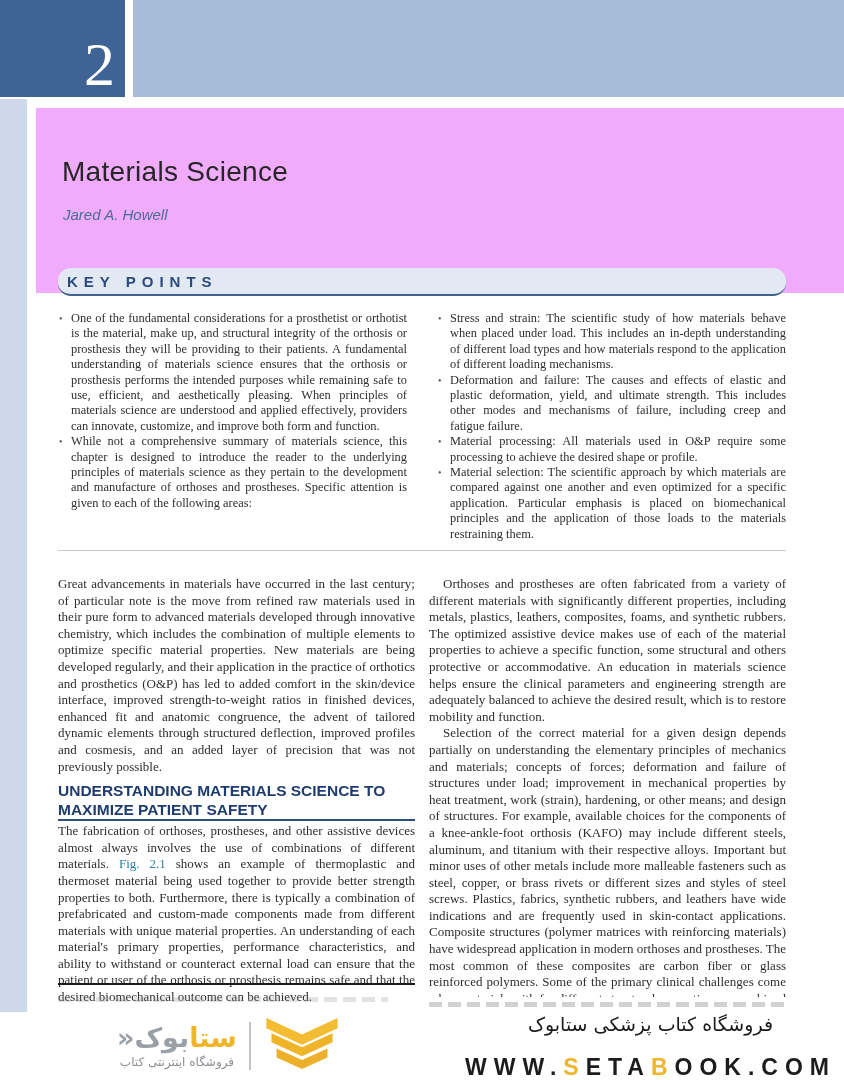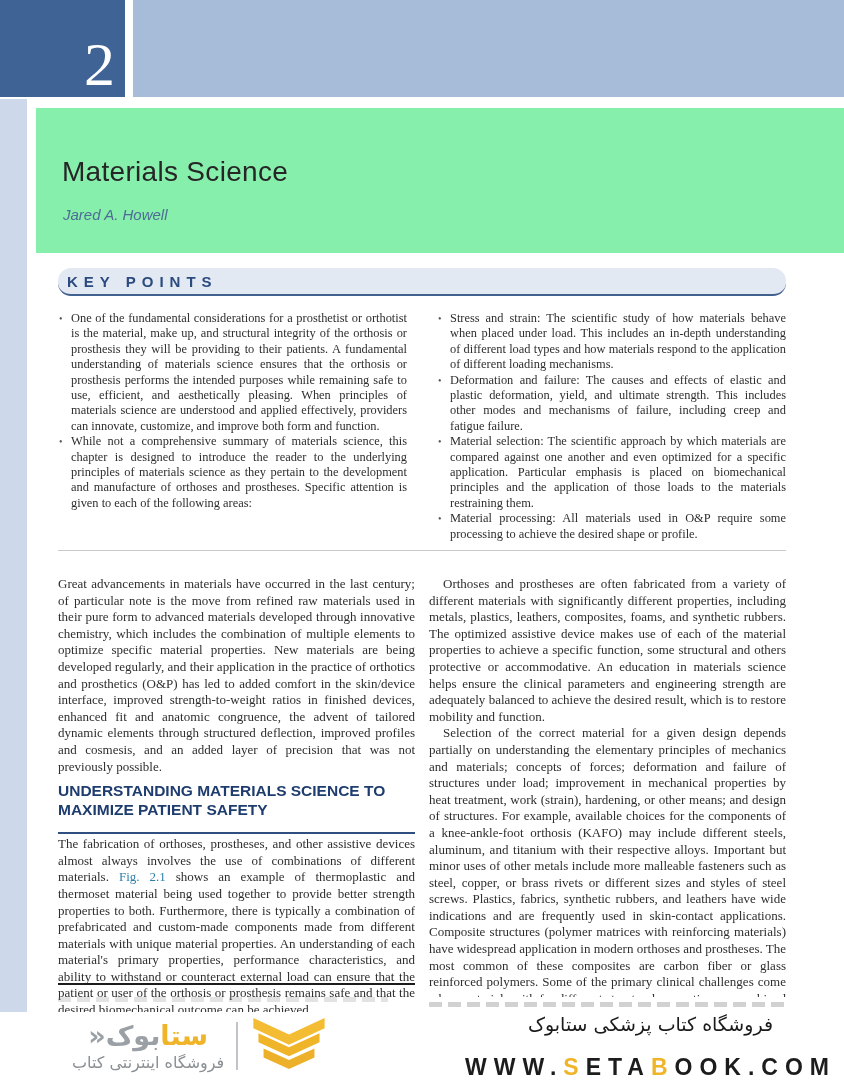--- a/index.html
+++ b/index.html
@@ -10,21 +10,21 @@
   .header { position:absolute; top:0; left:0; width:844px; height:97px; display:flex; }
   .chapter-box { width:125px; height:97px; background:#3e6394; position:relative; }
   .chapter-num { position:absolute; right:10px; bottom:2px; color:#ffffff; font-family:"Liberation Serif", serif; font-size:62px; line-height:1; font-weight:400; }
   .header-gap { width:8px; height:97px; background:#ffffff; }
   .header-band { flex:1; height:97px; background:#a6bcd8; }
 
   
   .left-strip { position:absolute; top:99px; left:0; width:27px; height:913px; background:#cdd9ea; }
 
   
-  .title-panel { position:absolute; top:108px; left:36px; right:0; height:145px; background:#86efac; }
+  .title-panel { position:absolute; top:108px; left:36px; right:0; height:185px; background:#f0abfc; }
   .page-title { position:absolute; left:26px; top:48px; font-family:"Liberation Sans", sans-serif; font-weight:400; font-size:28px; letter-spacing:.3px; color:#262626; }
   .author { position:absolute; left:27px; top:98px; font-family:"Liberation Sans", sans-serif; font-style:italic; font-size:15px; color:#4d6d94; }
 
   
   .key-points { position:absolute; top:268px; left:58px; width:728px; }
   .kp-header { background:#e3e9f3; border-bottom:2px solid #41618e; padding:5px 0 4px 9px;
     font-family:"Liberation Sans", sans-serif; font-weight:bold; font-size:15px; letter-spacing:6px; color:#2b4a7d;border-radius:13px; }
   .kp-columns { display:flex; gap:30px; padding-top:15px; min-height:232px; }
   .kp-col { flex:1; }
   .kp-col ul { list-style:none; }
@@ -35,39 +35,39 @@
   .kp-rule { border-bottom:1px solid #c9c9c9; margin-top:8px; }
 
   
   .body-main { position:absolute; top:576px; left:58px; width:728px; height:436px; overflow:hidden; }
   .col { position:absolute; top:0; width:357px; overflow:hidden; }
   .col.left  { left:0;  height:436px; }
   .col.right { left:371px; height:421px; }
   .para { font-size:13px; line-height:16.6px; text-align:justify; }
   .para.indent { text-indent:14px; }
   .fig-ref { color:#2d7fa8; }
-  .section-heading { margin-top:6px; margin-bottom:2px; padding-bottom:13px; border-bottom:2px solid #2f4f7f;
+  .section-heading { margin-top:6px; margin-bottom:2px; padding-bottom:0; border-bottom:2px solid #2f4f7f;
     font-family:"Liberation Sans", sans-serif; font-weight:bold; font-size:15.5px; line-height:19px; color:#1e3c6e; }
   .footnote-rule { position:absolute; top:407px; left:0; width:357px; height:2px; background:#1b1b1b; }
   .remnant { position:absolute; height:5px; opacity:.4; border-radius:1px;
     background:repeating-linear-gradient(90deg,#8d8d8d 0 13px, transparent 13px 19px); }
   .remnant.left-r  { top:421px; left:0; width:330px; opacity:.25; }
   .remnant.right-r { top:426px; left:0; width:357px; }
 
   
   .footer { position:absolute; top:1012px; left:0; width:844px; height:68px; background:#ffffff;
-    display:flex; align-items:center; justify-content:space-between; }
+    display:flex; align-items:center; justify-content:space-between;padding-left:45px; }
   .fa { font-family:"DejaVu Sans", sans-serif; direction:rtl; }
   .logo-block { display:flex; align-items:center; gap:12px; margin-left:72px; }
   .wordmark { text-align:center; }
   .brand-line { font-size:27px; font-weight:bold; line-height:30px; letter-spacing:1px; }
   .brand-gold { color:#f0b429; }
   .brand-gray { color:#9aa0a6; }
   .guillemet { color:#9aa0a6; font-weight:bold; }
-  .tagline { font-size:16px; color:#8a8f94; margin-top:2px; }
+  .tagline { font-size:12px; color:#8a8f94; margin-top:2px; }
   .logo-divider { width:2px; height:48px; background:#c0c3c7; }
   .site-block { margin-right:8px; text-align:center; }
   .store-line { font-size:19px; font-weight:normal; color:#1a1a1a; line-height:26px; }
   .site-url { font-family:"Liberation Sans", sans-serif; font-weight:bold; font-size:23px; letter-spacing:7px; color:#1c1c1c; margin-top:17px; white-space:nowrap; }
   .site-url .gold { color:#f0b429; }
 </style>
 </head>
 <body>
 
 <div class="header">
@@ -93,22 +93,22 @@
         <li>One of the fundamental considerations for a prosthetist or orthotist is the material, make up, and structural integrity of the orthosis or prosthesis they will be providing to their patients. A fundamental understanding of materials science ensures that the orthosis or prosthesis performs the intended purposes while remaining safe to use, efficient, and aesthetically pleasing. When principles of materials science are understood and applied effectively, providers can innovate, customize, and improve both form and function.</li>
         <li>
           <span>While not a comprehensive summary of materials science, this chapter is designed to introduce the reader to the underlying principles of materials science as they pertain to the development and manufacture of orthoses and prostheses. Specific attention is given to each of the following areas:</span>
         </li>
       </ul>
     </div>
     <div class="kp-col">
       <ul>
         <li>Stress and strain: The scientific study of how materials behave when placed under load. This includes an in-depth understanding of different load types and how materials respond to the application of different loading mechanisms.</li>
         <li>Deformation and failure: The causes and effects of elastic and plastic deformation, yield, and ultimate strength. This includes other modes and mechanisms of failure, including creep and fatigue failure.</li>
+        <li>Material processing: All materials used in O&amp;P require some processing to achieve the desired shape or profile.</li>
         <li>Material selection: The scientific approach by which materials are compared against one another and even optimized for a specific application. Particular emphasis is placed on biomechanical principles and the application of those loads to the materials restraining them.</li>
-        <li>Material processing: All materials used in O&amp;P require some processing to achieve the desired shape or profile.</li>
       </ul>
     </div>
   </div>
   <div class="kp-rule"></div>
 </section>
 
 <main class="body-main">
   <div class="col left">
     <p class="para">Great advancements in materials have occurred in the last century; of particular note is the move from refined raw materials used in their pure form to advanced materials developed through innovative chemistry, which includes the combination of multiple elements to optimize specific material properties. New materials are being developed regularly, and their application in the practice of orthotics and prosthetics (O&amp;P) has led to added comfort in the skin/device interface, improved strength-to-weight ratios in finished devices, enhanced fit and anatomic congruence, the advent of tailored dynamic elements through structured deflection, improved profiles and cosmesis, and an added layer of precision that was not previously possible.</p>
     <h2 class="section-heading">UNDERSTANDING MATERIALS SCIENCE TO MAXIMIZE PATIENT SAFETY</h2>

